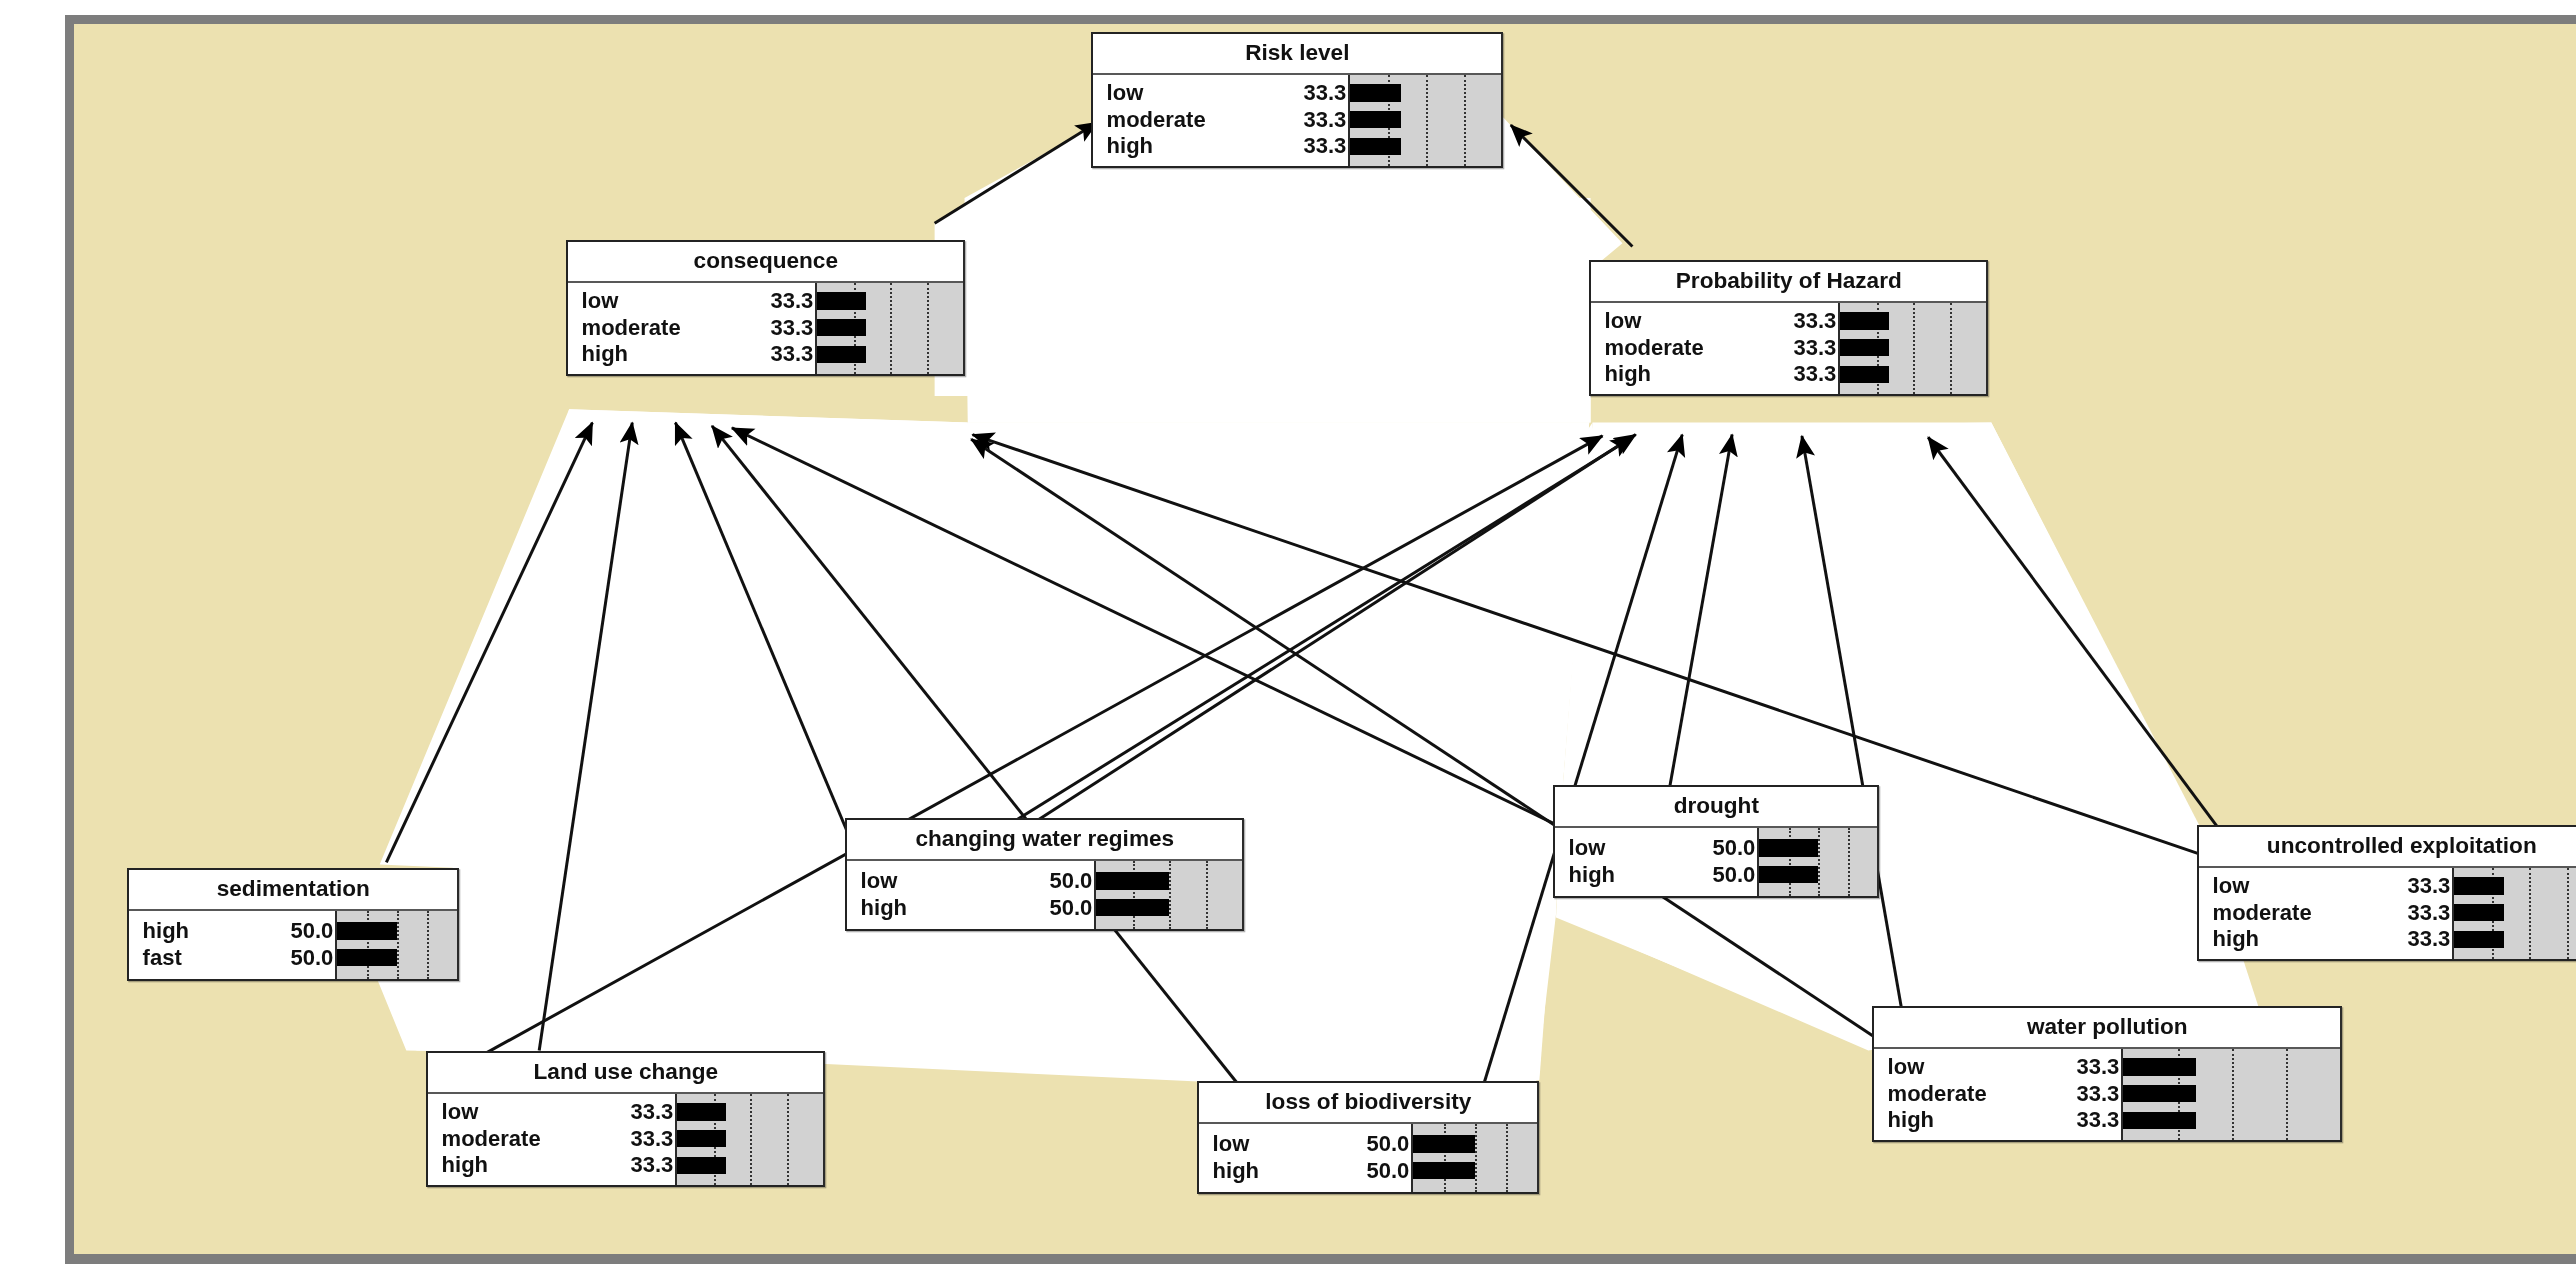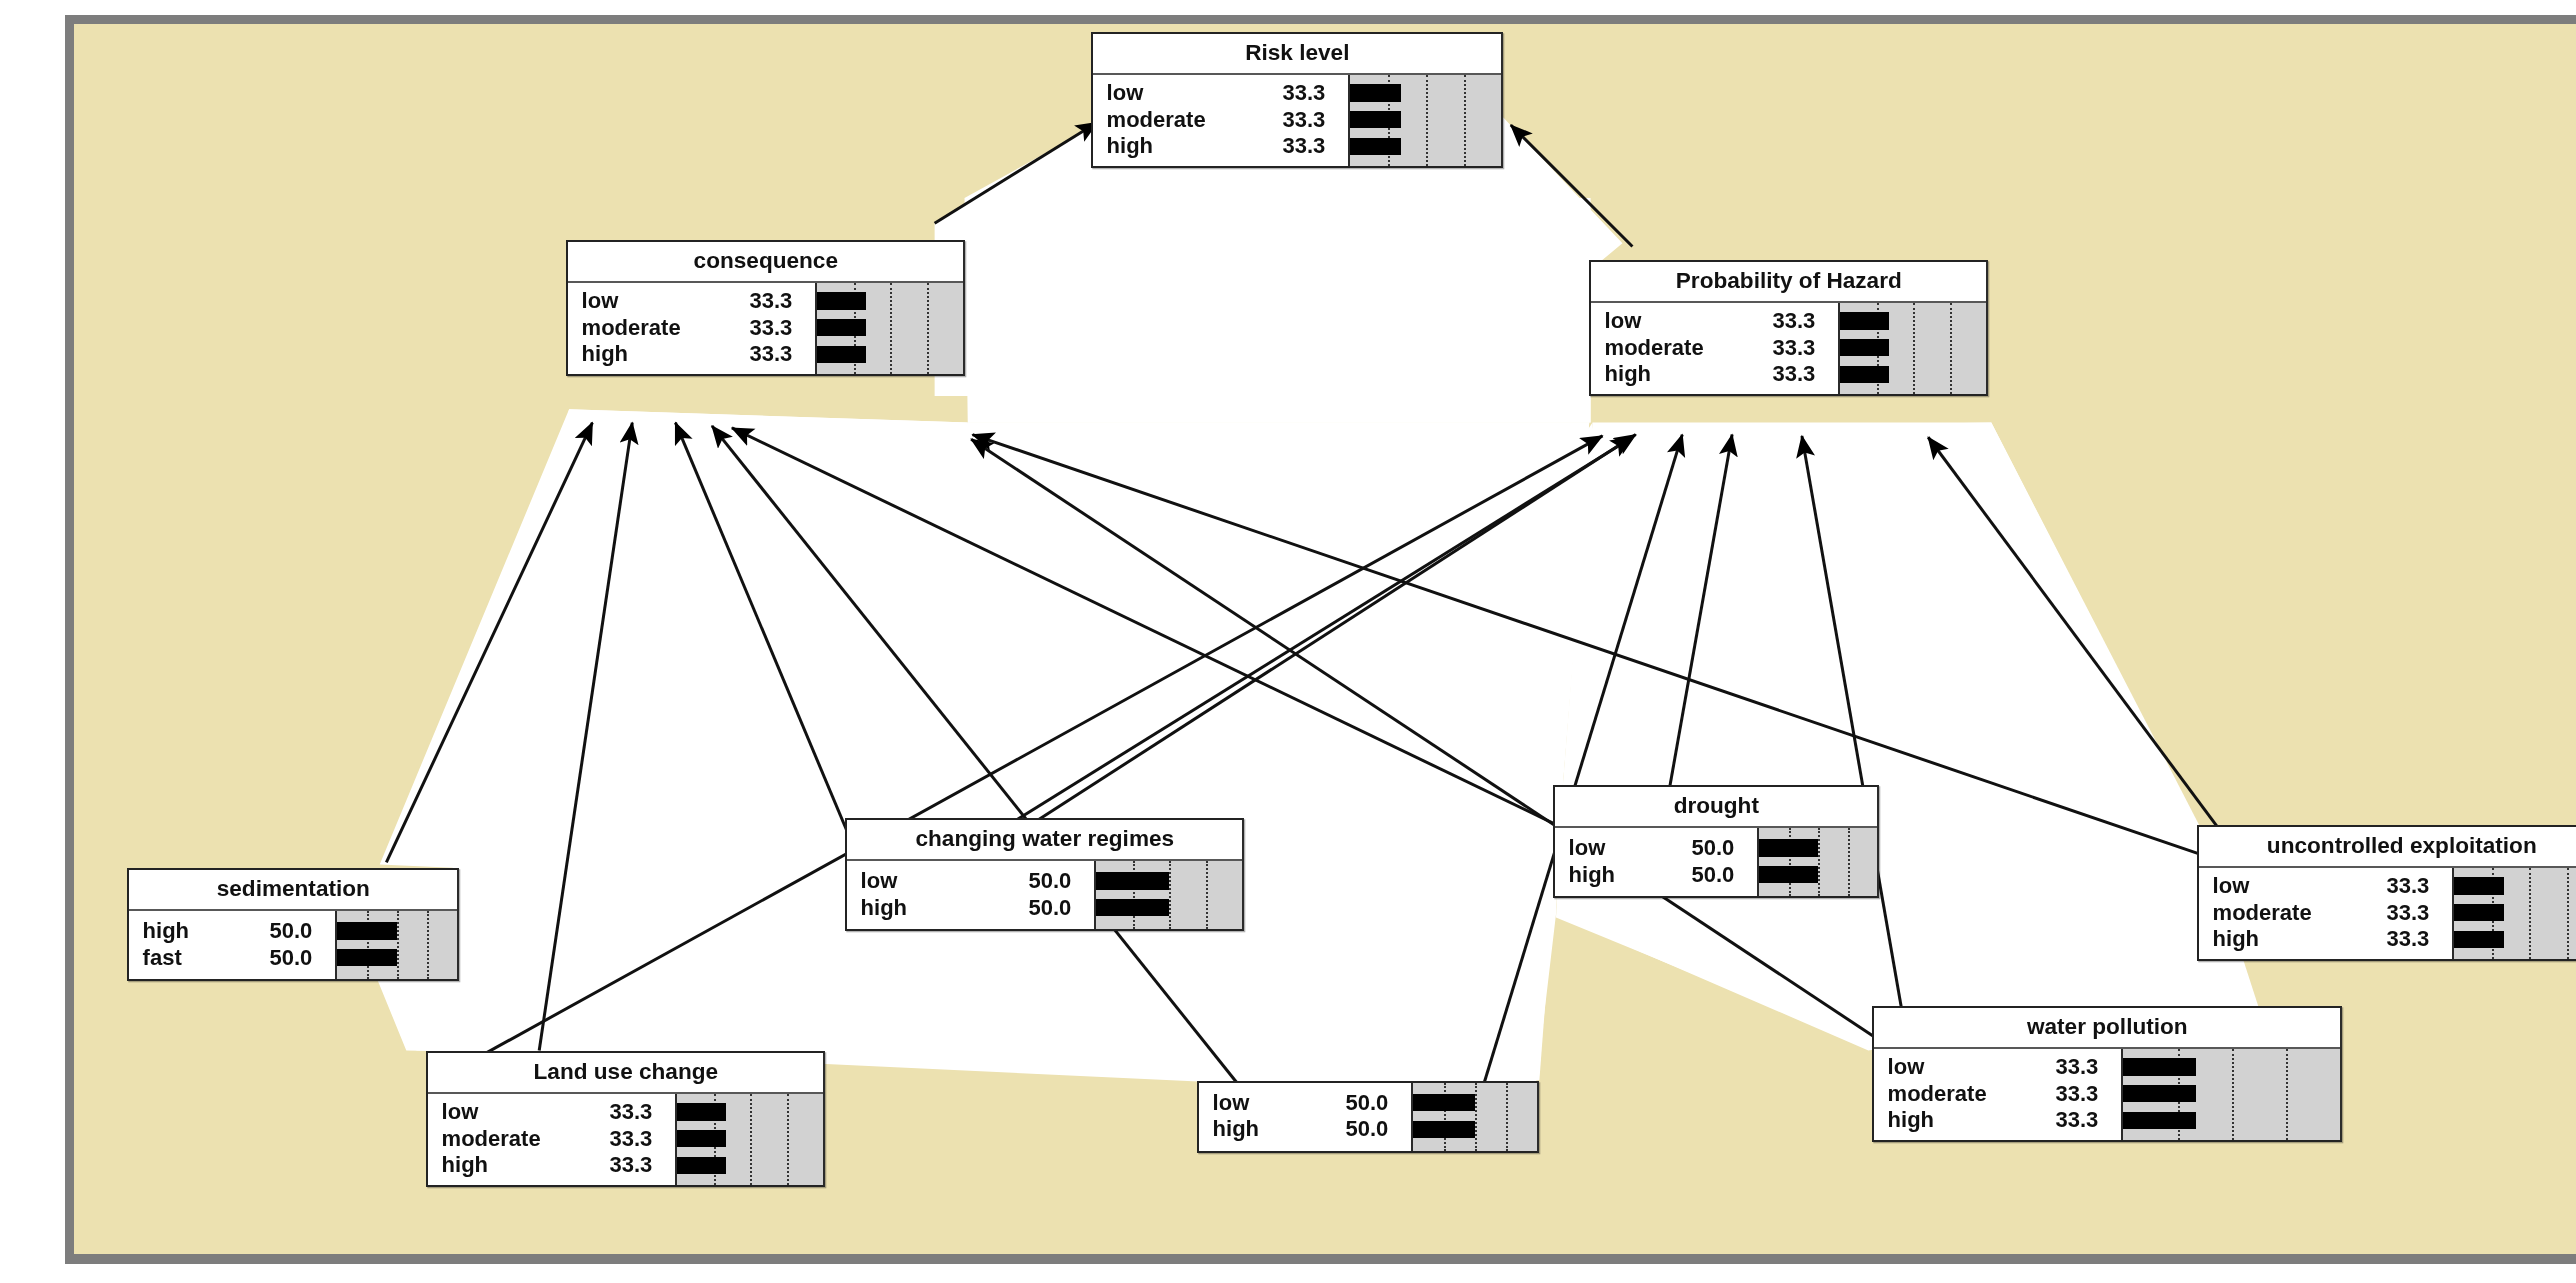--- a/index.html
+++ b/index.html
@@ -65,21 +65,21 @@
   }
   .state-row{
     display:flex;
     align-items:center;
     height:26.6px;
     font-size:22px;
     color:#111111;
     line-height:1;
   }
   .state-name{padding-left:13.3px;text-align:left;white-space:nowrap;}
-  .state-val{margin-left:auto;padding-right:23px;text-align:right;white-space:nowrap;}
+  .state-val{margin-left:auto;padding-right:2px;text-align:right;white-space:nowrap;}
 
   .bars{
     flex:1 1 auto;
     position:relative;
     background:#d2d2d2;
     border-left:2px solid #2b2b2b;
     padding:4.7px 0 6px 0;
     box-sizing:border-box;
     min-width:113px;
   }
@@ -391,20 +391,21 @@
                 <div class="bar-row">
                   <div class="bar" style="width: 33.3%;"></div>
                 </div>
                 <div class="bar-row">
                   <div class="bar" style="width: 33.3%;"></div>
                 </div>
               </div>
             </div>
           </div>
           <div class="node two" style="left: 1123px; top: 1057px; width: 342px;">
+            <div class="node-title">loss of biodiversity</div>
             <div class="node-body">
               <div class="states" style="width: 212px;">
                 <div class="state-row">
                   <span class="state-name">low</span>
                   <span class="state-val">50.0</span>
                 </div>
                 <div class="state-row">
                   <span class="state-name">high</span>
                   <span class="state-val">50.0</span>
                 </div>

